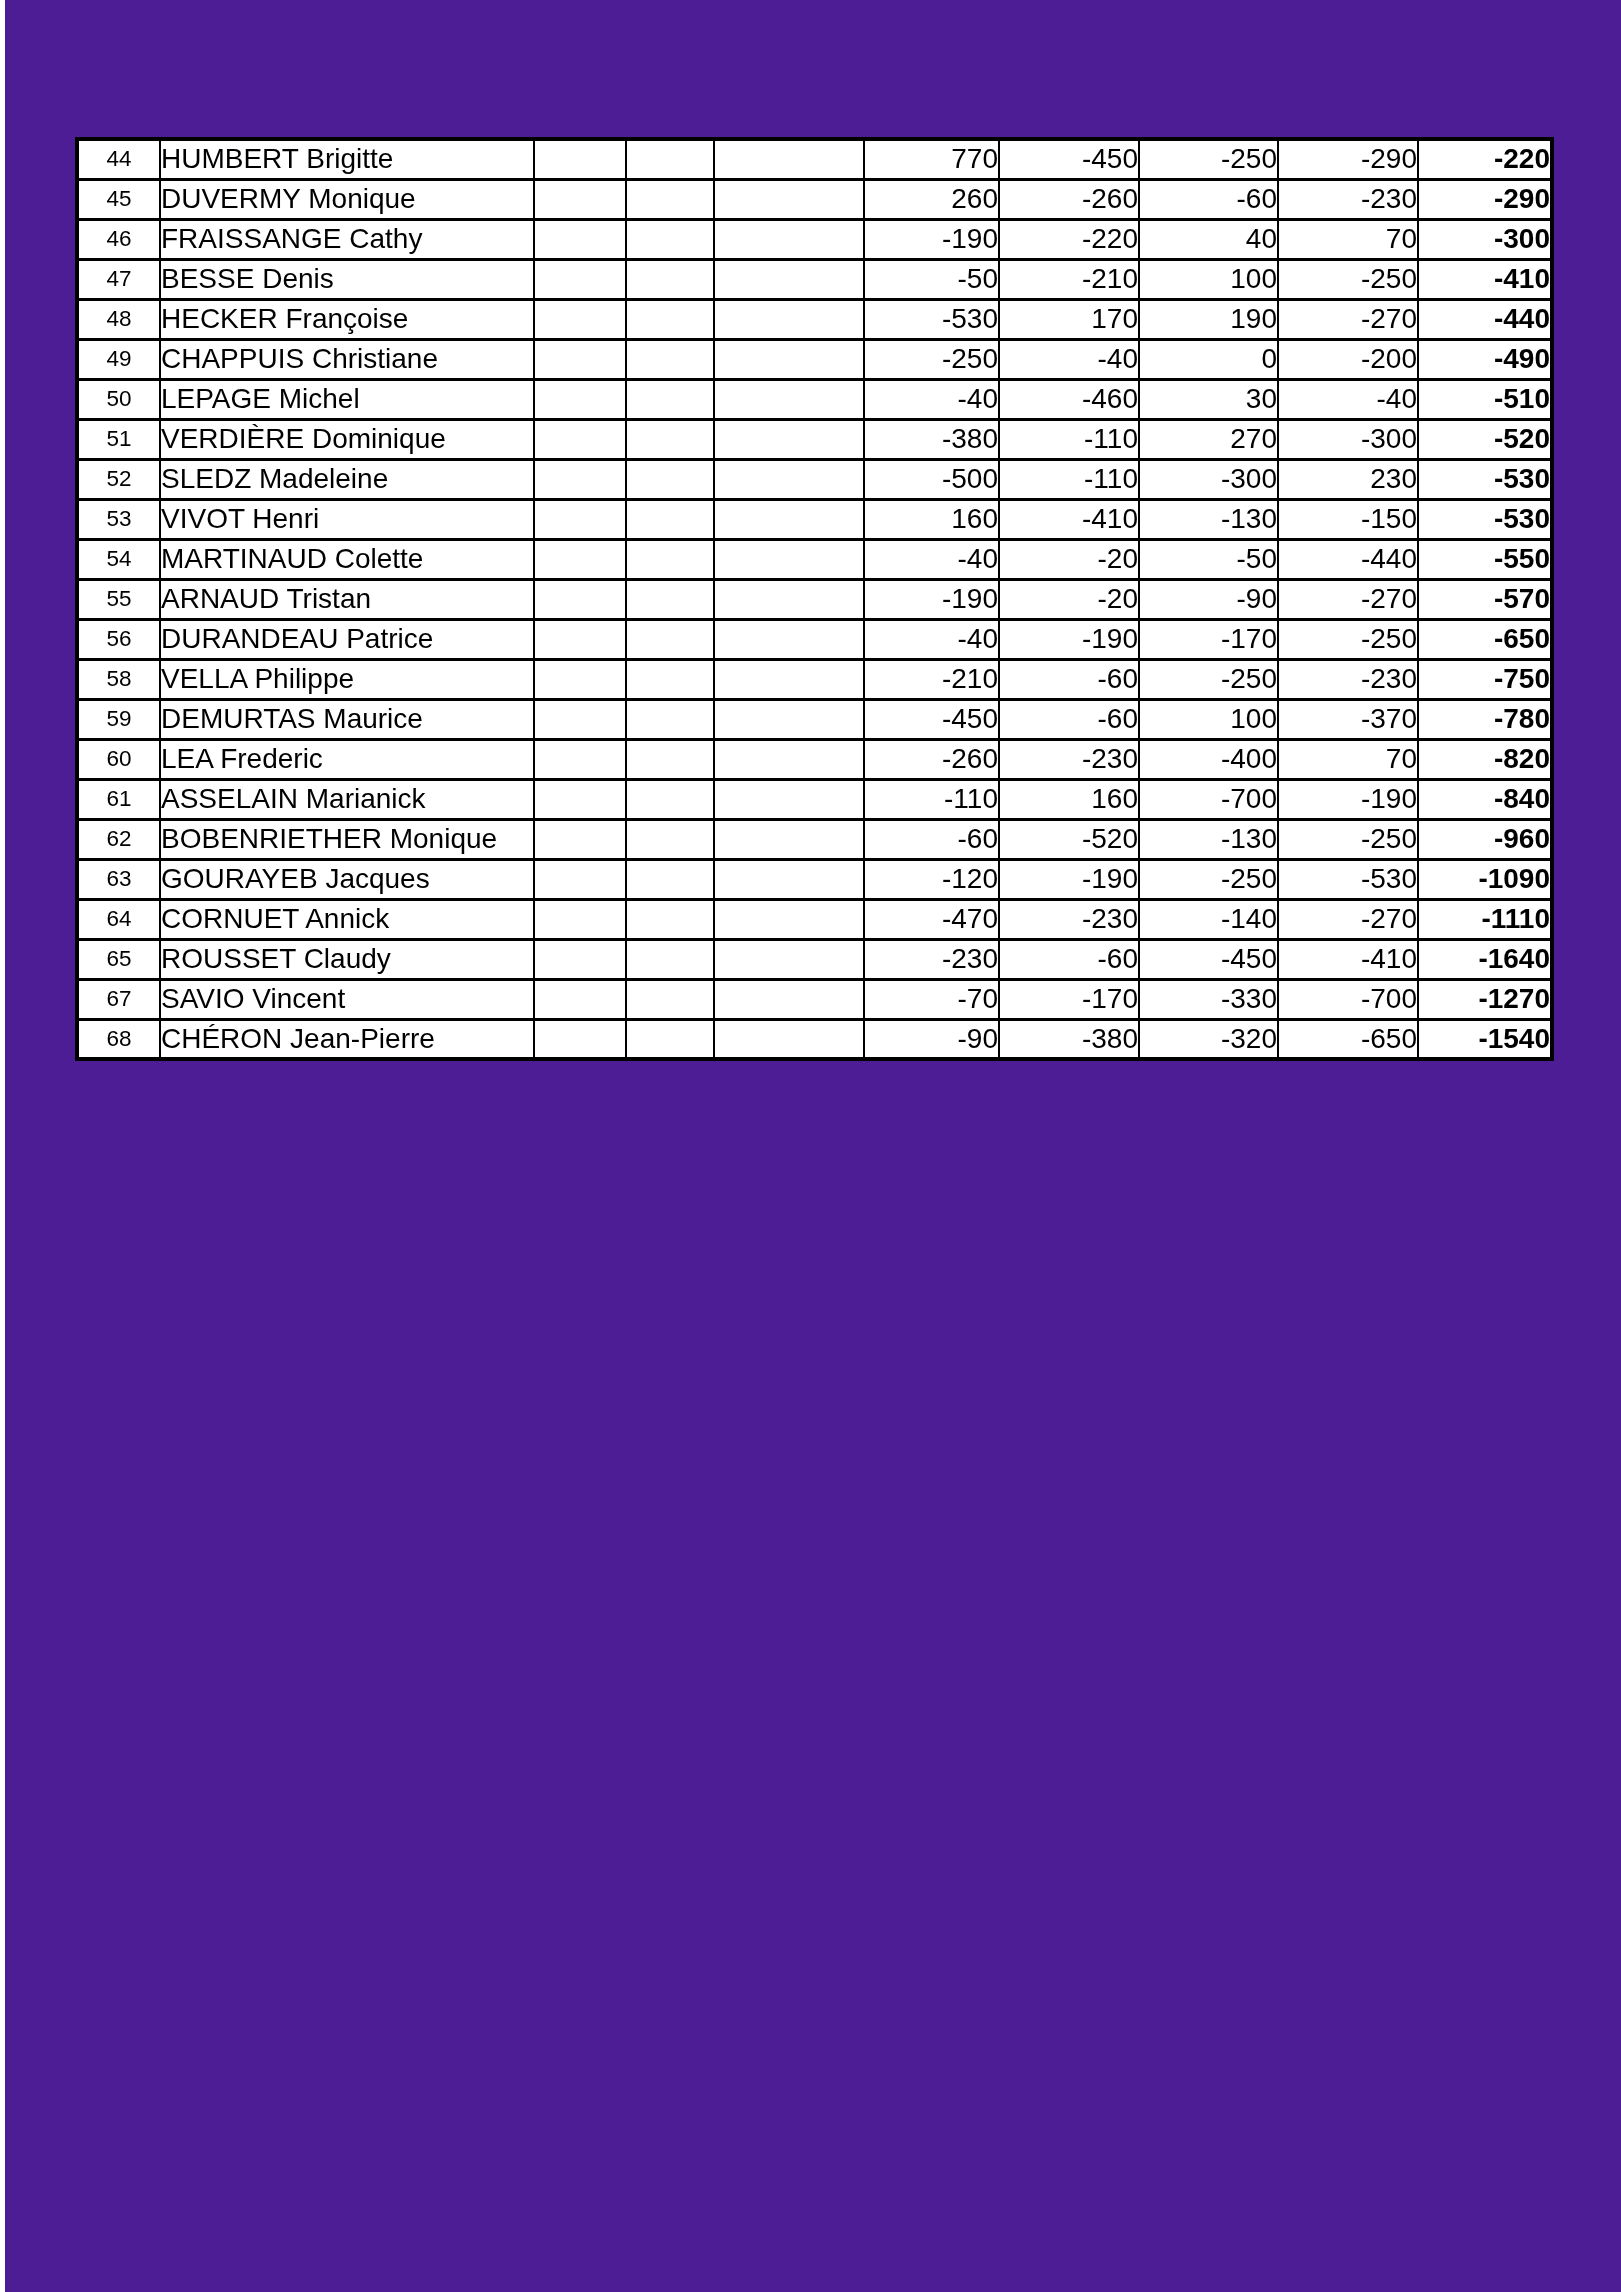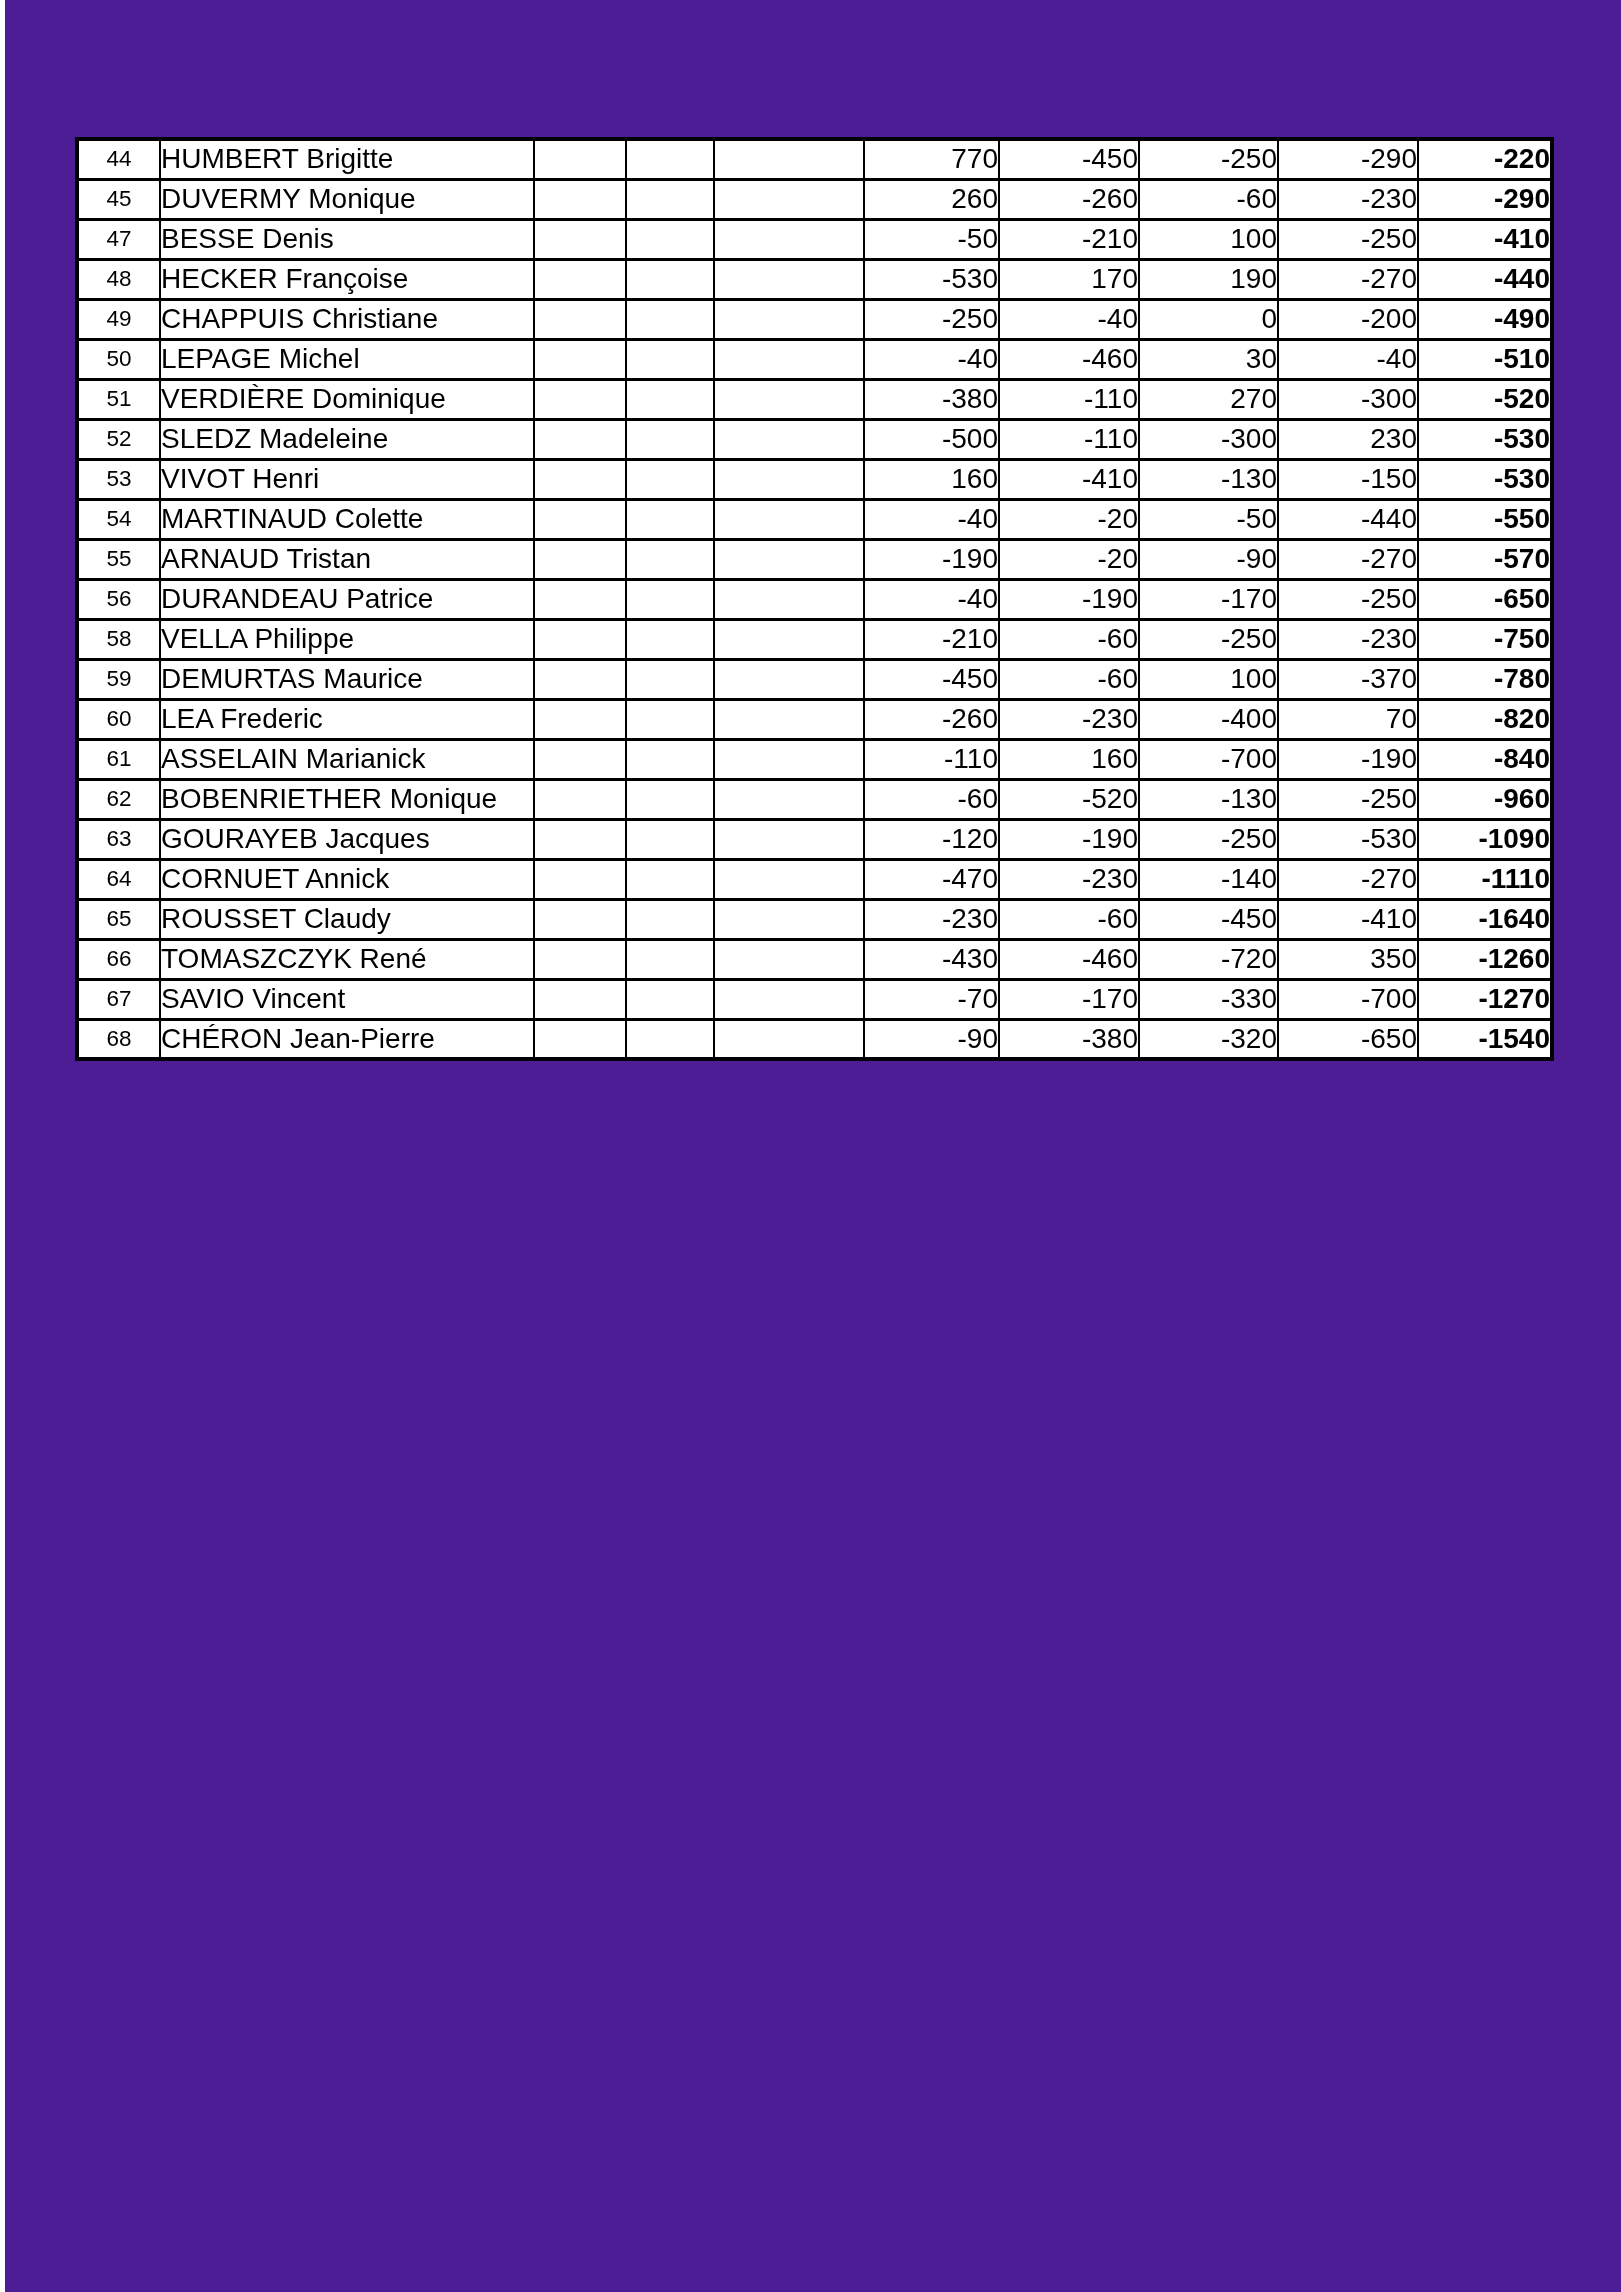--- a/index.html
+++ b/index.html
@@ -103,20 +103,32 @@
           <td class="blank"></td>
           <td class="blank"></td>
           <td class="blank"></td>
           <td class="val">260</td>
           <td class="val">-260</td>
           <td class="val">-60</td>
           <td class="val">-230</td>
           <td class="total">-290</td>
         </tr>
         <tr>
+          <td class="rank">46</td>
+          <td class="name">FRAISSANGE Cathy</td>
+          <td class="blank"></td>
+          <td class="blank"></td>
+          <td class="blank"></td>
+          <td class="val">-190</td>
+          <td class="val">-220</td>
+          <td class="val">40</td>
+          <td class="val">70</td>
+          <td class="total">-300</td>
+        </tr>
+        <tr>
           <td class="rank">47</td>
           <td class="name">BESSE Denis</td>
           <td class="blank"></td>
           <td class="blank"></td>
           <td class="blank"></td>
           <td class="val">-50</td>
           <td class="val">-210</td>
           <td class="val">100</td>
           <td class="val">-250</td>
           <td class="total">-410</td>
@@ -317,32 +329,20 @@
           <td class="rank">65</td>
           <td class="name">ROUSSET Claudy</td>
           <td class="blank"></td>
           <td class="blank"></td>
           <td class="blank"></td>
           <td class="val">-230</td>
           <td class="val">-60</td>
           <td class="val">-450</td>
           <td class="val">-410</td>
           <td class="total">-1640</td>
-        </tr>
-        <tr>
-          <td class="rank">66</td>
-          <td class="name">TOMASZCZYK René</td>
-          <td class="blank"></td>
-          <td class="blank"></td>
-          <td class="blank"></td>
-          <td class="val">-430</td>
-          <td class="val">-460</td>
-          <td class="val">-720</td>
-          <td class="val">350</td>
-          <td class="total">-1260</td>
         </tr>
         <tr>
           <td class="rank">67</td>
           <td class="name">SAVIO Vincent</td>
           <td class="blank"></td>
           <td class="blank"></td>
           <td class="blank"></td>
           <td class="val">-70</td>
           <td class="val">-170</td>
           <td class="val">-330</td>

